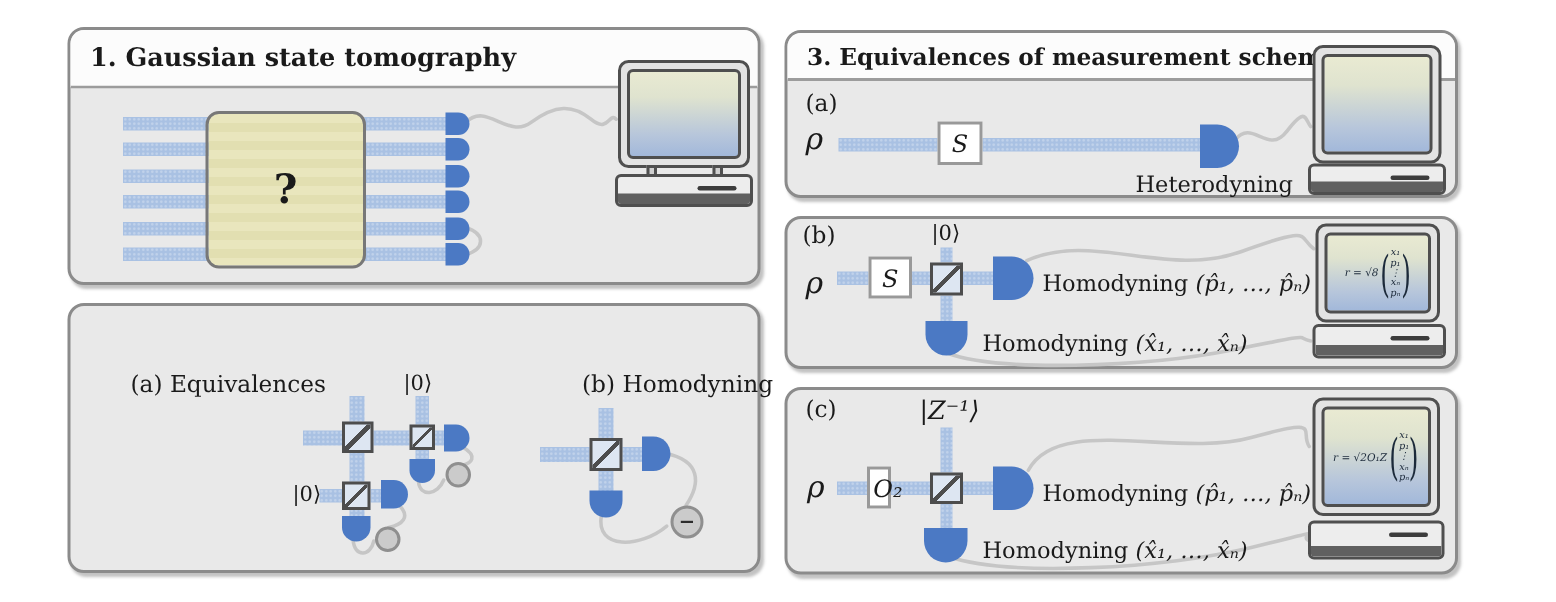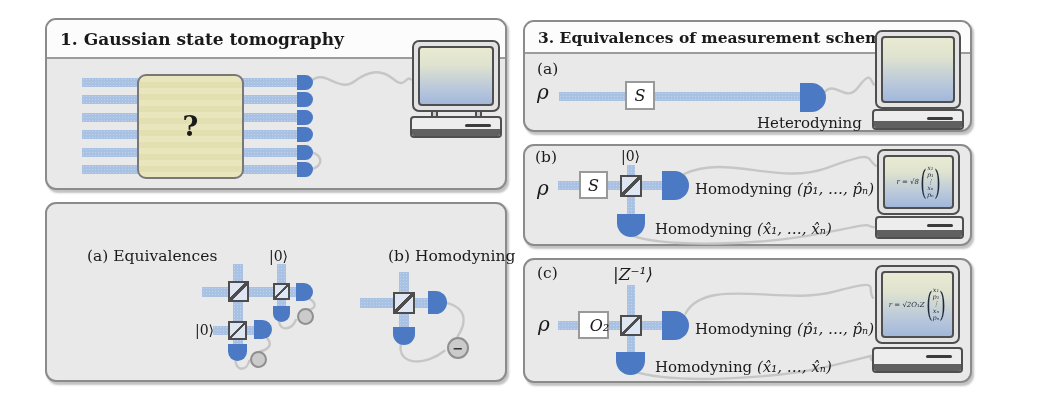--- a/index.html
+++ b/index.html
@@ -238,21 +238,21 @@
     <span class="ket math" style="left:88px; top:4px; font-size:17px;">|Z⁻¹⟩</span>
 
     <svg class="cables" viewBox="0 0 449 125">
       <path d="M162,54 C182,16 262,46 312,32 S344,28 351,38"></path>
       <path d="M108,112 C150,126 255,120 312,106 S344,97 350,101"></path>
     </svg>
 
     <div class="beam" style="left:33px; top:61px; width:105px; height:9px;"></div>
     <div class="beam" style="left:102px; top:25px; width:8px; height:30px;"></div>
     <div class="beam" style="left:102px; top:76px; width:8px; height:16px;"></div>
-    <div class="gate" style="left:53px; top:51px; width:31px; height:28px;padding-left:12px;">
+    <div class="gate" style="left:53px; top:51px; width:16px; height:28px;padding-left:12px;">
       <span>O₂</span>
     </div>
     <div class="bs" style="left:95px; top:55px; width:22px; height:21px;"></div>
     <div class="det det-r" style="left:137px; top:51px; width:27px; height:29px;"></div>
     <div class="det det-d" style="left:91px; top:92px; width:29px; height:23px;"></div>
 
     <span class="mlabel" style="left:170px; top:60px;">
       <span>Homodyning</span>
       <span class="math">(p̂₁, …, p̂ₙ)</span>
     </span>

